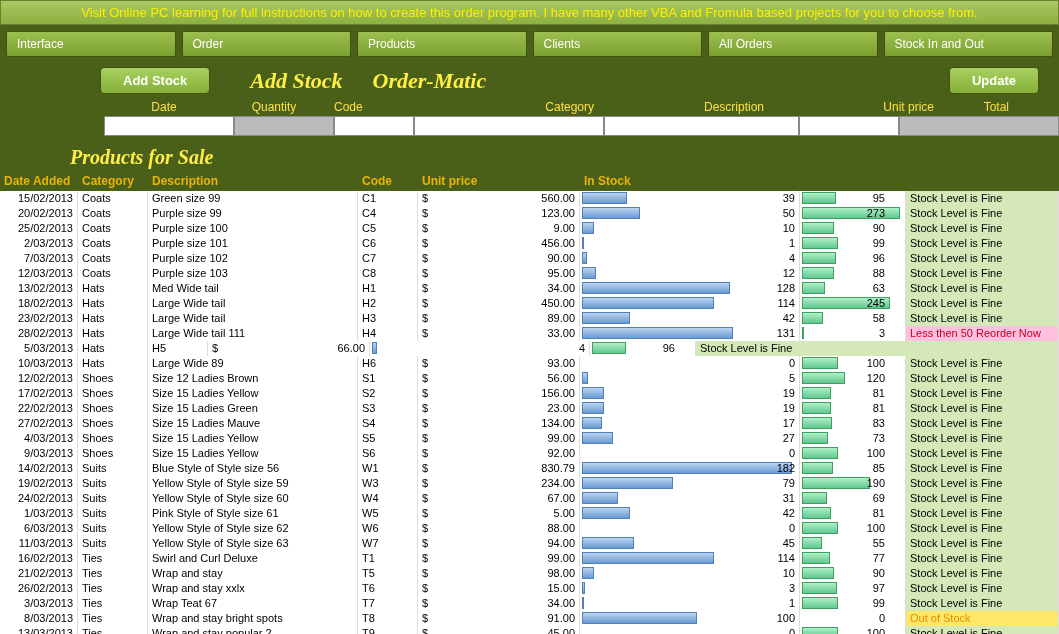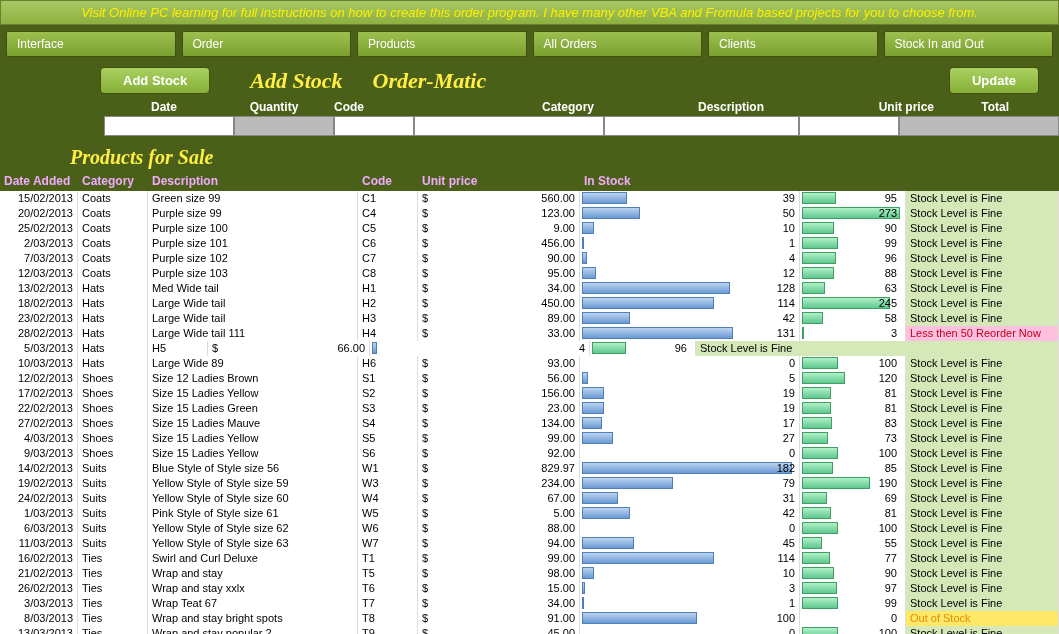--- a/index.html
+++ b/index.html
@@ -1,62 +1,62 @@
 <!DOCTYPE html>
 <html><head>
 <meta charset="utf-8">
 <style>
 * { box-sizing: border-box; margin: 0; padding: 0; }
 body { font-family: Arial, sans-serif; font-size: 11px; background: #4a6018; width: 1059px; }
-.banner { background: linear-gradient(#a8c864, #8db040); color: #ffee00; text-align: center; padding: 4px; font-size: 13px; border: 1px solid #6a8030; font-style: italic; }
+.banner { background: linear-gradient(#a8c864, #8db040); color: #ffee00; text-align: center; padding: 4px; font-size: 13px; border: 1px solid #6a8030; }
 .nav-row { display: flex; gap: 6px; padding: 6px; background: #4a6018; }
 .nav-btn { flex: 1; background: linear-gradient(#9cc050, #7aa030); border: 1px solid #445010; border-radius: 2px; padding: 5px 10px; color: #fff; text-align: left; font-size: 12px; cursor: pointer; }
 .add-stock-row { display: flex; align-items: center; padding: 4px 10px; background: #4a6018; }
 .action-btn { background: linear-gradient(#a8d060, #86b038); border: 1px solid #445010; border-radius: 4px; padding: 5px 22px; color: #fff; font-size: 13px; font-weight: bold; cursor: pointer; }
 .title-yellow { font-family: 'Times New Roman', serif; font-style: italic; font-weight: bold; color: #ffee44; font-size: 22px; }
-.input-header { display: flex; background: #4a6018; color: #ffffff; font-weight: bold; font-size: 12px; padding: 2px 0; }
+.input-header { display: flex; background: #4a6018; color: #fde047; font-weight: normal; font-size: 12px; padding: 2px 0; }
 .input-header > div { text-align: center; }
 .input-row { display: flex; background: #4a6018; padding: 0 0 4px 0; }
 .input-row input { height: 20px; border: 1px solid #888; font-size: 11px; padding: 0 2px; background: #fff; }
 .input-row .grey { background: #bbb; }
 .section-title { font-family: 'Times New Roman', serif; font-style: italic; font-weight: bold; color: #ffee44; font-size: 20px; padding: 6px 10px 2px 70px; background: #4a6018; }
-.col-headers { display: flex; background: #4a6018; color: #f0abfc; font-weight: bold; font-size: 12px; padding: 2px 0; }
+.col-headers { display: flex; background: #4a6018; color: #eab308; font-weight: bold; font-size: 12px; padding: 2px 0; }
 .col-headers > div { padding: 1px 4px; }
 .table { background: #fff; }
 .row { display: flex; height: 15px; line-height: 15px; font-size: 11px; color: #000; }
 .row > div { border-right: 1px solid #ddd; overflow: hidden; white-space: nowrap; padding: 0 4px; }
 .c-date { width: 78px; text-align: right; }
 .c-cat { width: 70px; }
 .c-desc { width: 210px; }
 .c-code { width: 60px; }
 .c-price { width: 162px; position: relative; }
 .c-price .cur { position: absolute; left: 4px; }
 .c-price .val { display: block; text-align: right; }
 .c-ordered { width: 220px; position: relative; }
 .c-ordered .bar { position: absolute; left: 2px; top: 1px; height: 12px; background: linear-gradient(#bcd4f0, #6a9ad4); border: 1px solid #5080b8; }
 .c-ordered .val { position: absolute; right: 4px; }
 .c-stock { width: 106px; position: relative; }
 .c-stock .bar { position: absolute; left: 2px; top: 1px; height: 12px; background: linear-gradient(#b0f0c8, #60c890); border: 1px solid #40a060; }
-.c-stock .val { position: absolute; right: 8px; }
+.c-stock .val { position: absolute; right: 20px; }
 .c-status { flex: 1; }
 .status-fine { background: #d4e8b8; }
 .status-reorder { background: #ffc0e0; color: #c00020; }
 .status-out { background: #ffe868; color: #e09000; }
 </style>
 </head>
 <body>
 
 <div class="banner">Visit Online PC learning for full instructions on how to create this order program. I have  many other VBA and Fromula based projects for you to choose from.</div>
 
 <div class="nav-row">
   <button class="nav-btn">Interface</button>
   <button class="nav-btn">Order</button>
   <button class="nav-btn">Products</button>
+  <button class="nav-btn">Clients</button>
   <button class="nav-btn">All Orders</button>
-  <button class="nav-btn">Clients</button>
   <button class="nav-btn">Stock In and Out</button>
 </div>
 
 <div class="add-stock-row">
   <div style="width:90px"></div>
   <button class="action-btn">Add Stock</button>
   <div style="width:40px"></div>
   <span class="title-yellow">Add Stock</span>
   <div style="width:30px"></div>
   <span class="title-yellow">Order-Matic</span>
@@ -439,21 +439,21 @@
       </div>
       <div class="c-status status-fine">Stock Level is Fine</div>
     </div>
     <div class="row">
       <div class="c-date">14/02/2013</div>
       <div class="c-cat">Suits</div>
       <div class="c-desc">Blue Style of Style size 56</div>
       <div class="c-code">W1</div>
       <div class="c-price">
         <span class="cur">$</span>
-        <span class="val">829.97</span>
+        <span class="val">830.79</span>
       </div>
       <div class="c-ordered">
         <div class="bar" style="width:210px"></div>
         <span class="val">182</span>
       </div>
       <div class="c-stock">
         <div class="bar" style="width:30.512820512820515px"></div>
         <span class="val">85</span>
       </div>
       <div class="c-status status-fine">Stock Level is Fine</div>

